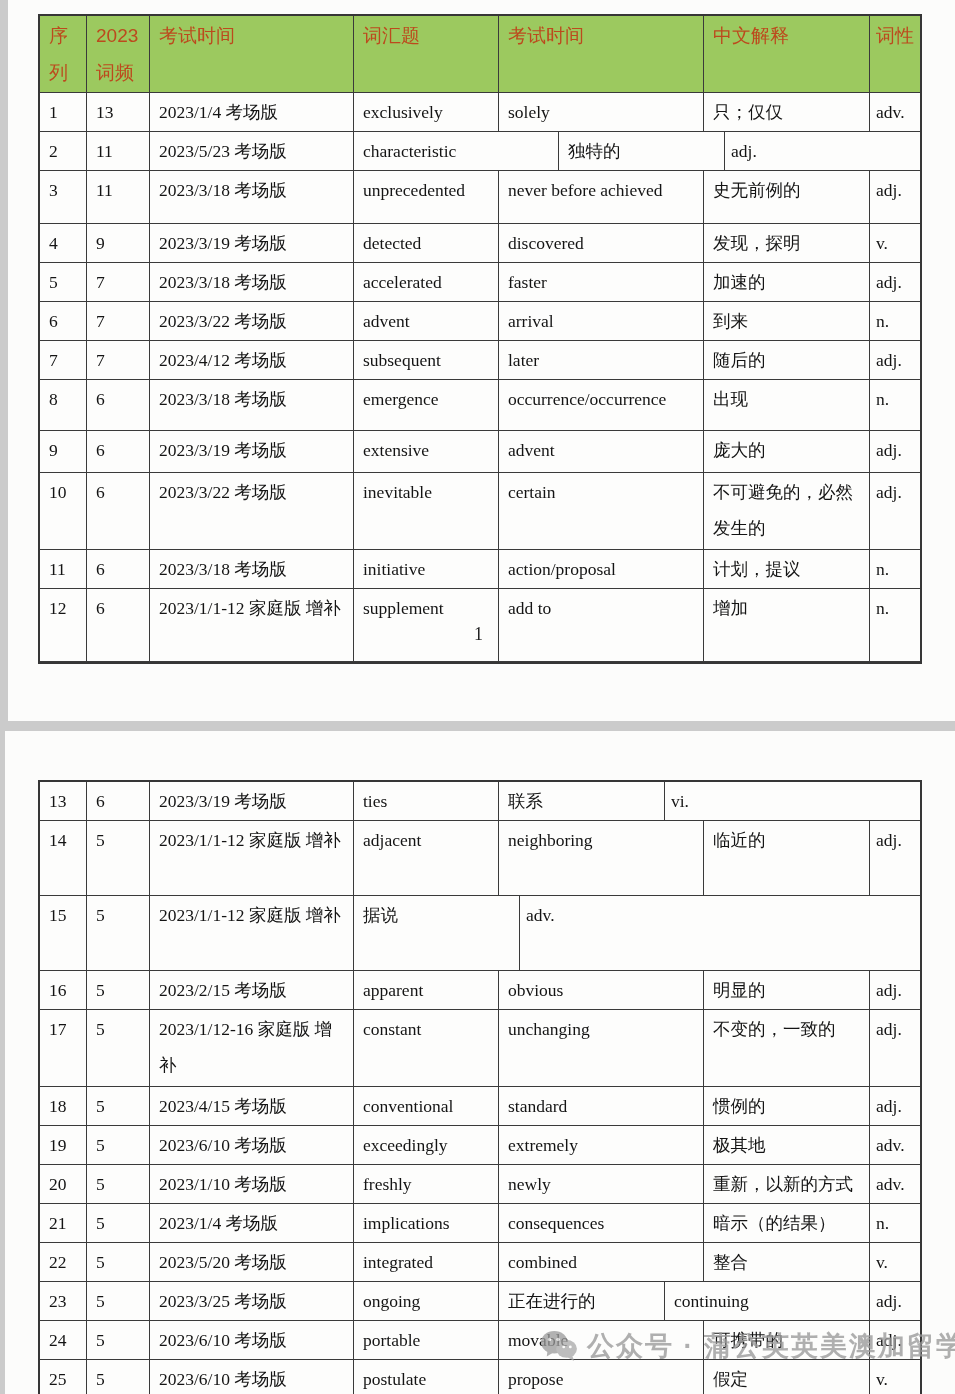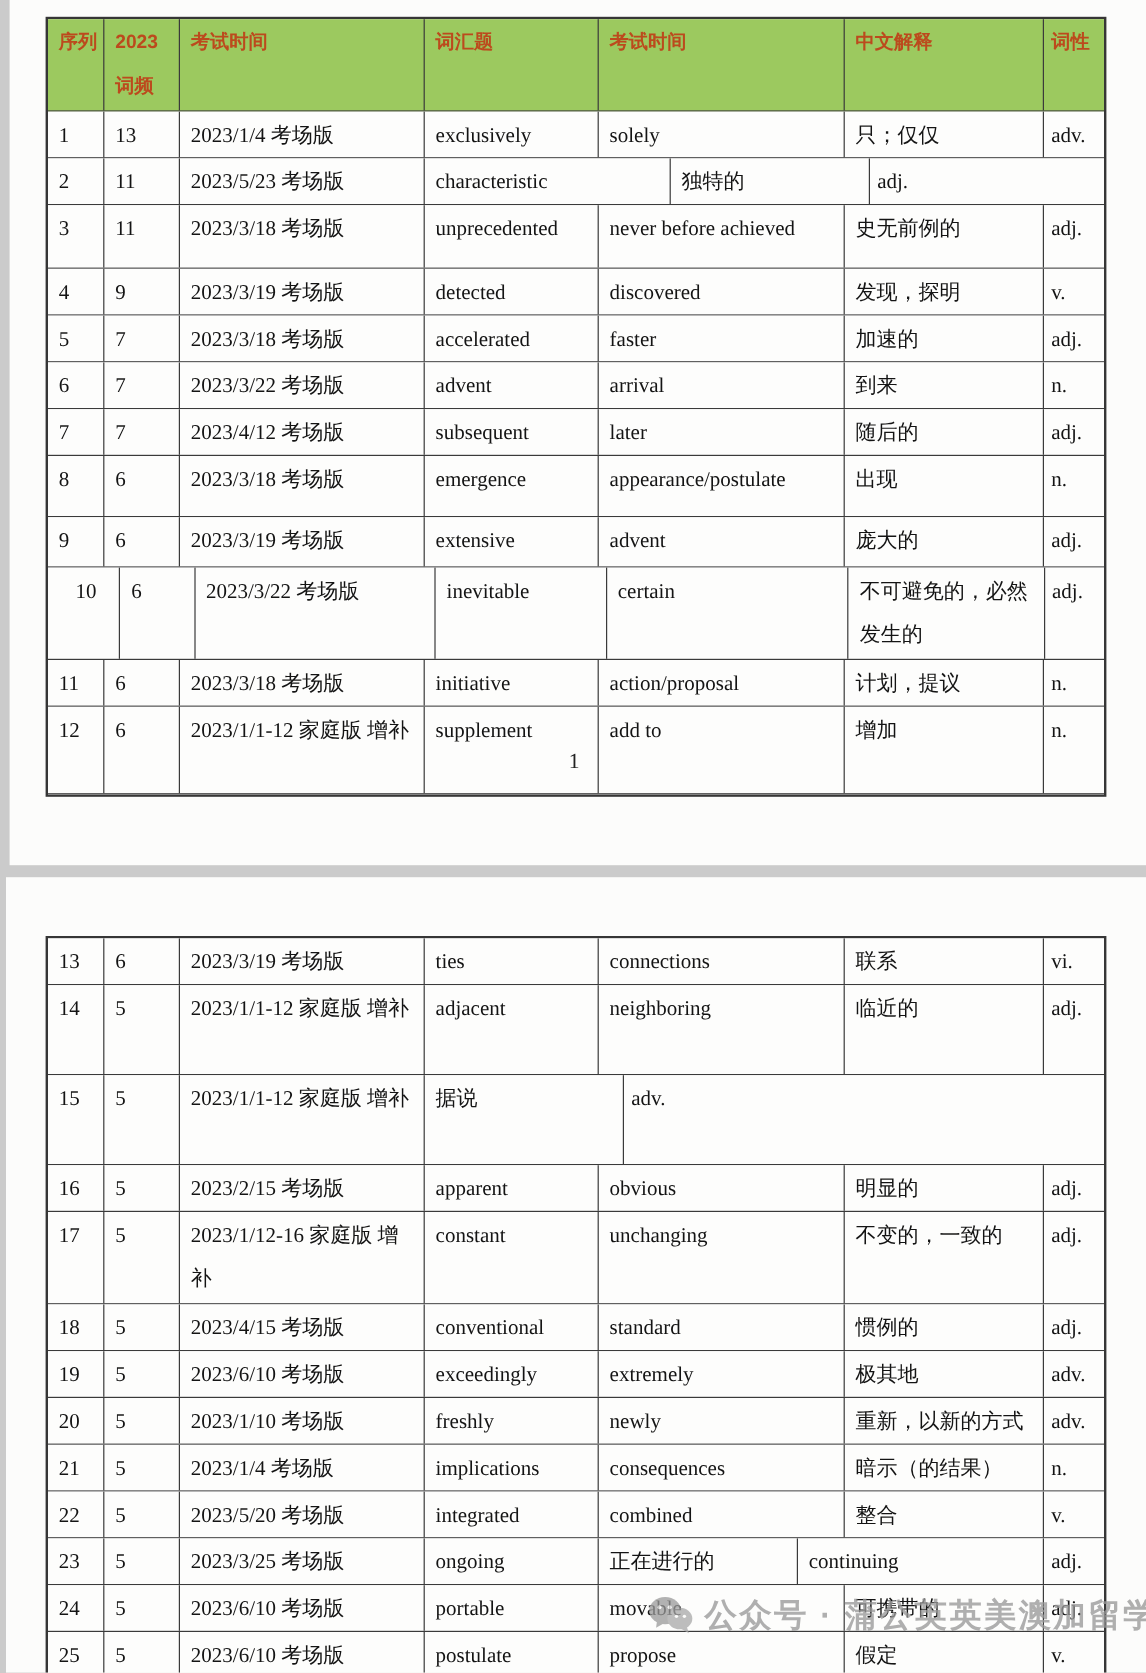--- a/index.html
+++ b/index.html
@@ -27,29 +27,29 @@
   .c0{width:47px;}
   .c1{width:63px;}
   .c2{width:204px;}
   .c3{width:145px;}
   .c4{width:205px;}
   .c5{width:166px;}
   .c6{width:50px;border-right:none;padding-left:6px;}
   
   .header-row{min-height:76px;background:var(--hdr-bg,#9cc95f);}
   .header-row .cell{
-    font-weight:bold;font-size:16px;line-height:37px;
+    font-weight:normal;font-size:19px;line-height:37px;
     color:var(--hdr-fg,#bc4a1d);
     font-family:"Liberation Sans","DejaVu Sans",sans-serif;
   }
   
   #rows-p1 .row:nth-child(3){min-height:52px;}
   #rows-p1 .row:nth-child(8){min-height:50px;}
   #rows-p1 .row:nth-child(9){min-height:41px;}
-  #rows-p1 .row:nth-child(10){min-height:76px;padding-left:14px;}
+  #rows-p1 .row:nth-child(10){min-height:76px;}
   #rows-p1 .row:nth-child(12){min-height:72px;}
   #rows-p2 .row:nth-child(2){min-height:74px;}
   #rows-p2 .row:nth-child(3){min-height:74px;}
   #rows-p2 .row:nth-child(5){min-height:76px;}
   .pageno{
     position:absolute;left:466px;top:624px;font-size:18px;color:#222;
   }
   .watermark{
     position:absolute;left:535px;top:597px;z-index:5;
     display:flex;align-items:center;gap:9px;
@@ -144,21 +144,21 @@
     <div class="cell c4">later</div>
     <div class="cell c5">随后的</div>
     <div class="cell c6">adj.</div>
   </div>
 
   <div class="row">
     <div class="cell c0">8</div>
     <div class="cell c1">6</div>
     <div class="cell c2">2023/3/18 考场版</div>
     <div class="cell c3">emergence</div>
-    <div class="cell c4">appearance/postulate</div>
+    <div class="cell c4">occurrence/occurrence</div>
     <div class="cell c5">出现</div>
     <div class="cell c6">n.</div>
   </div>
 
   <div class="row">
     <div class="cell c0">9</div>
     <div class="cell c1">6</div>
     <div class="cell c2">2023/3/19 考场版</div>
     <div class="cell c3">extensive</div>
     <div class="cell c4">advent</div>
@@ -201,21 +201,20 @@
 </div>
 
 <div class="page" id="page2">
   <div class="tbl">
     <div id="rows-p2">
   <div class="row">
     <div class="cell c0">13</div>
     <div class="cell c1">6</div>
     <div class="cell c2">2023/3/19 考场版</div>
     <div class="cell c3">ties</div>
-    <div class="cell c4">connections</div>
     <div class="cell c5">联系</div>
     <div class="cell c6">vi.</div>
   </div>
 
   <div class="row">
     <div class="cell c0">14</div>
     <div class="cell c1">5</div>
     <div class="cell c2">2023/1/1-12 家庭版 增补</div>
     <div class="cell c3">adjacent</div>
     <div class="cell c4">neighboring</div>

